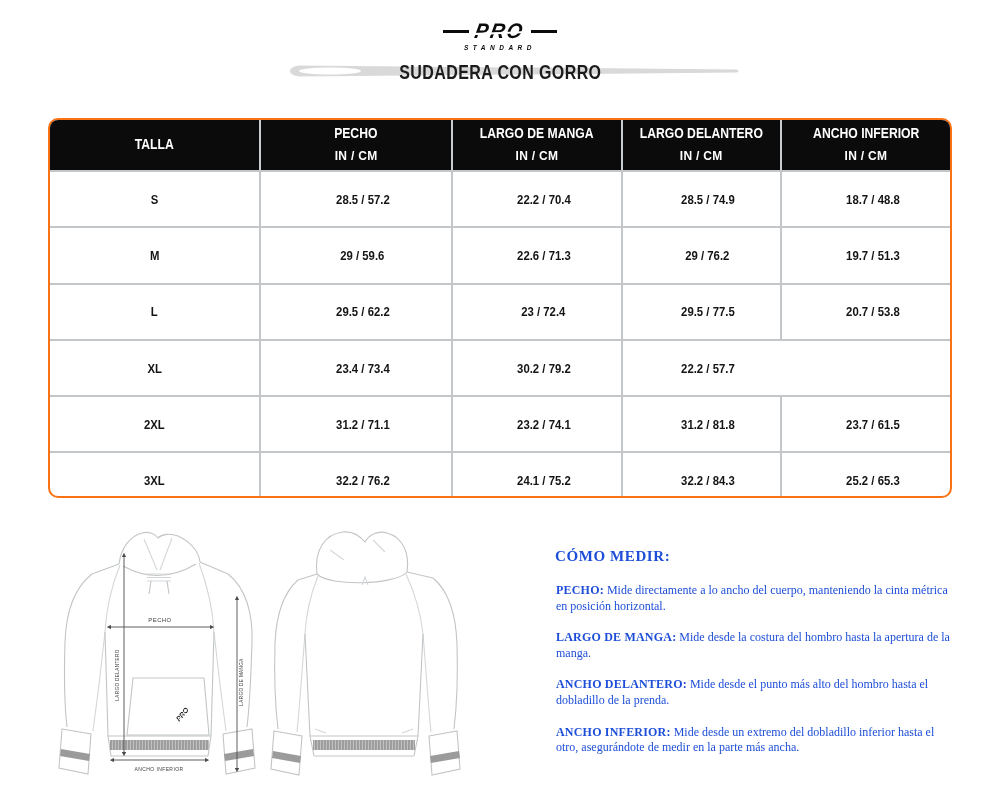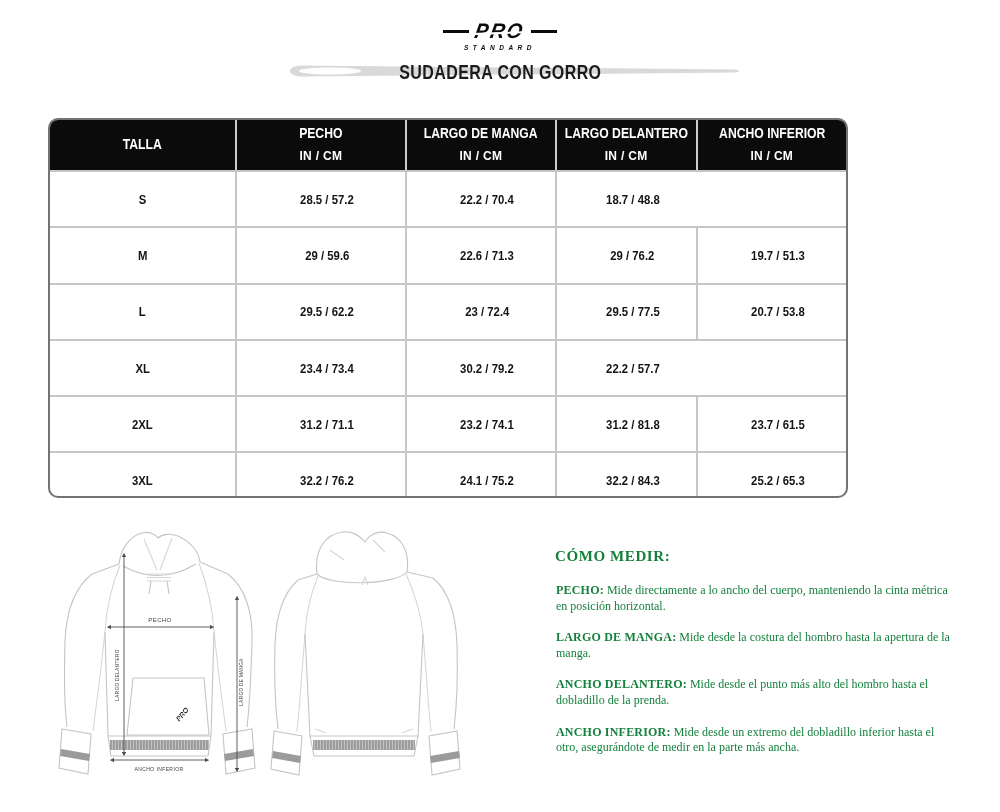--- a/index.html
+++ b/index.html
@@ -28,22 +28,22 @@
   .needle-wrap{position:absolute;left:290px;top:59px;width:450px;height:24px;}
   .page-title{
     position:absolute;left:0;right:0;top:61px;text-align:center;
   }
   .page-title span{
     display:inline-block;font-size:20px;font-weight:bold;color:#1b1b1b;
     transform:scaleX(0.8) scaleY(1.05);letter-spacing:0.5px;white-space:nowrap;
   }
   
   .size-table{
-    position:absolute;left:48px;top:118px;width:800px;height:380px;
-    border:2px solid #737373;border-radius:10px;overflow:hidden;background:#fff;
+    position:absolute;left:48px;top:118px;width:904px;height:380px;
+    border:2px solid #f97316;border-radius:10px;overflow:hidden;background:#fff;
     box-sizing:border-box;
   }
   .trow,.thead{display:grid;grid-template-columns:23.2% 21.4% 18.8% 17.7% 18.9%;}
   .thead{height:50px;background:#0b0b0b;}
   .th{
     display:flex;flex-direction:column;align-items:center;justify-content:center;
     color:#fff;line-height:1.1;
   }
   .th + .th{border-left:2px solid #c9cdcf;}
   .th-label{font-weight:bold;font-size:14.5px;}
@@ -56,21 +56,21 @@
     font-weight:bold;font-size:13.5px;color:#141414;
   }
   .td + .td{border-left:2px solid #c3c7c9;padding-left:13px;}
   
   .diagram{position:absolute;}
   .front-diagram{left:56px;top:530px;width:200px;height:260px;}
   .back-diagram{left:270px;top:530px;width:200px;height:260px;}
   
   .measure{
     position:absolute;left:555px;top:548px;width:398px;
-    font-family:"Liberation Serif",serif;color:#15803d;
+    font-family:"Liberation Serif",serif;color:#1d4ed8;
   }
   .measure-heading{font-size:15px;font-weight:bold;letter-spacing:0.6px;margin:0 0 18px 0;}
   .measure p{font-size:12px;line-height:1.3;margin:0 0 16px 1px;}
   .measure b{letter-spacing:0.2px;}
 </style>
 </head>
 <body>
 
 <div class="canvas">
 
@@ -119,20 +119,23 @@
 
     <div class="trow">
       <div class="td">
           <span>S</span>
         </div>
       <div class="td">
           <span>28.5 / 57.2</span>
         </div>
       <div class="td">
           <span>22.2 / 70.4</span>
+        </div>
+      <div class="td">
+          <span>28.5 / 74.9</span>
         </div>
       <div class="td">
           <span>18.7 / 48.8</span>
         </div>
     </div>
     <div class="trow">
       <div class="td">
           <span>M</span>
         </div>
       <div class="td">

